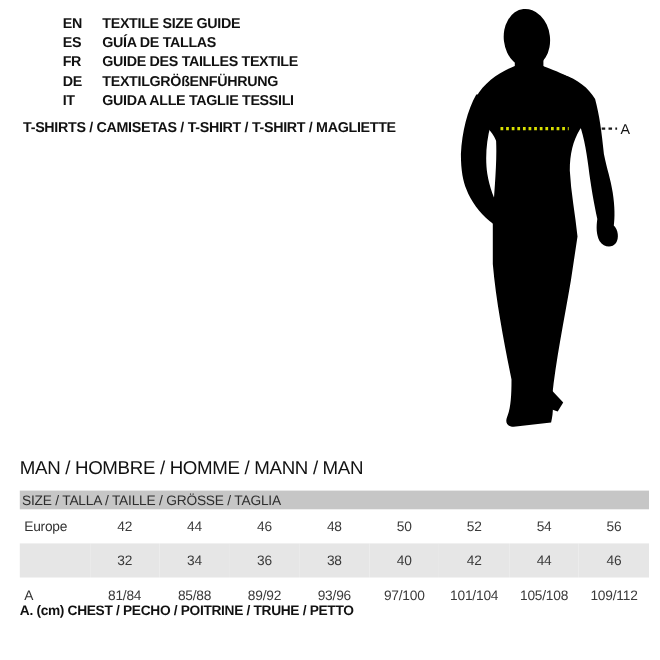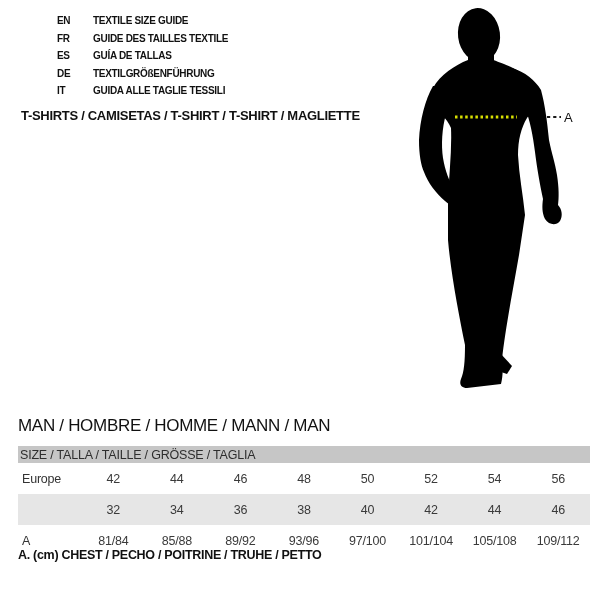--- a/index.html
+++ b/index.html
@@ -3,21 +3,21 @@
 <meta charset="utf-8">
 <style>
   html,body{margin:0;padding:0;}
   body{
     width:600px;height:600px;position:relative;background:#ffffff;
     font-family:"Liberation Sans", sans-serif;color:#111;overflow:hidden;
   }
   .abs{position:absolute;}
   
   .lang-list{left:22px;top:12px;}
-  .lang-row{display:flex;line-height:17.5px;font-size:10px;font-weight:bold;letter-spacing:-.3px;padding-left:35px;}
+  .lang-row{display:flex;line-height:17.5px;font-size:13px;font-weight:bold;letter-spacing:-.3px;padding-left:35px;}
   .lang-code{width:36px;flex:0 0 36px;}
   
   .categories{left:21px;top:107px;font-size:13px;font-weight:bold;letter-spacing:-.3px;line-height:18px;}
   
   .figure-wrap{left:415px;top:0;width:165px;height:395px;}
   
   .man-title{left:18px;top:416px;font-size:17px;font-weight:normal;letter-spacing:-.3px;text-align:center;}
   
   .size-table{left:18px;top:446px;width:572px;border-collapse:collapse;table-layout:fixed;
     font-size:12.5px;color:#3a3a3a;letter-spacing:-.2px;}
@@ -30,26 +30,26 @@
 </style>
 </head>
 <body>
 
 <div class="abs lang-list">
   <div class="lang-row">
     <span class="lang-code">EN</span>
     <span class="lang-label">TEXTILE SIZE GUIDE</span>
   </div>
   <div class="lang-row">
+    <span class="lang-code">ES</span>
+    <span class="lang-label">GUÍA DE TALLAS</span>
+  </div>
+  <div class="lang-row">
     <span class="lang-code">FR</span>
     <span class="lang-label">GUIDE DES TAILLES TEXTILE</span>
-  </div>
-  <div class="lang-row">
-    <span class="lang-code">ES</span>
-    <span class="lang-label">GUÍA DE TALLAS</span>
   </div>
   <div class="lang-row">
     <span class="lang-code">DE</span>
     <span class="lang-label">TEXTILGRÖßENFÜHRUNG</span>
   </div>
   <div class="lang-row">
     <span class="lang-code">IT</span>
     <span class="lang-label">GUIDA ALLE TAGLIE TESSILI</span>
   </div>
 </div>

